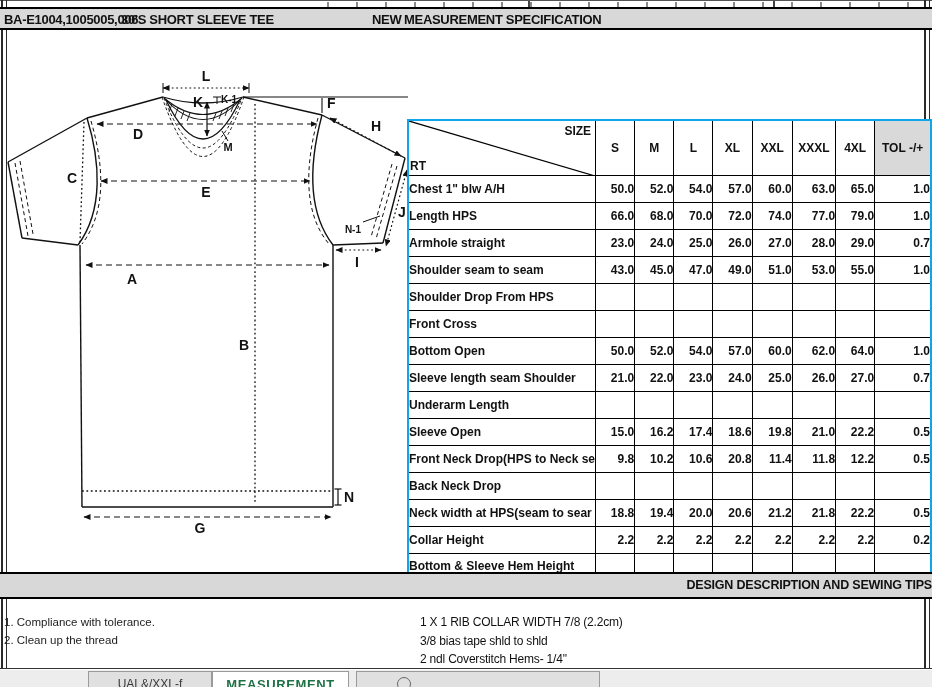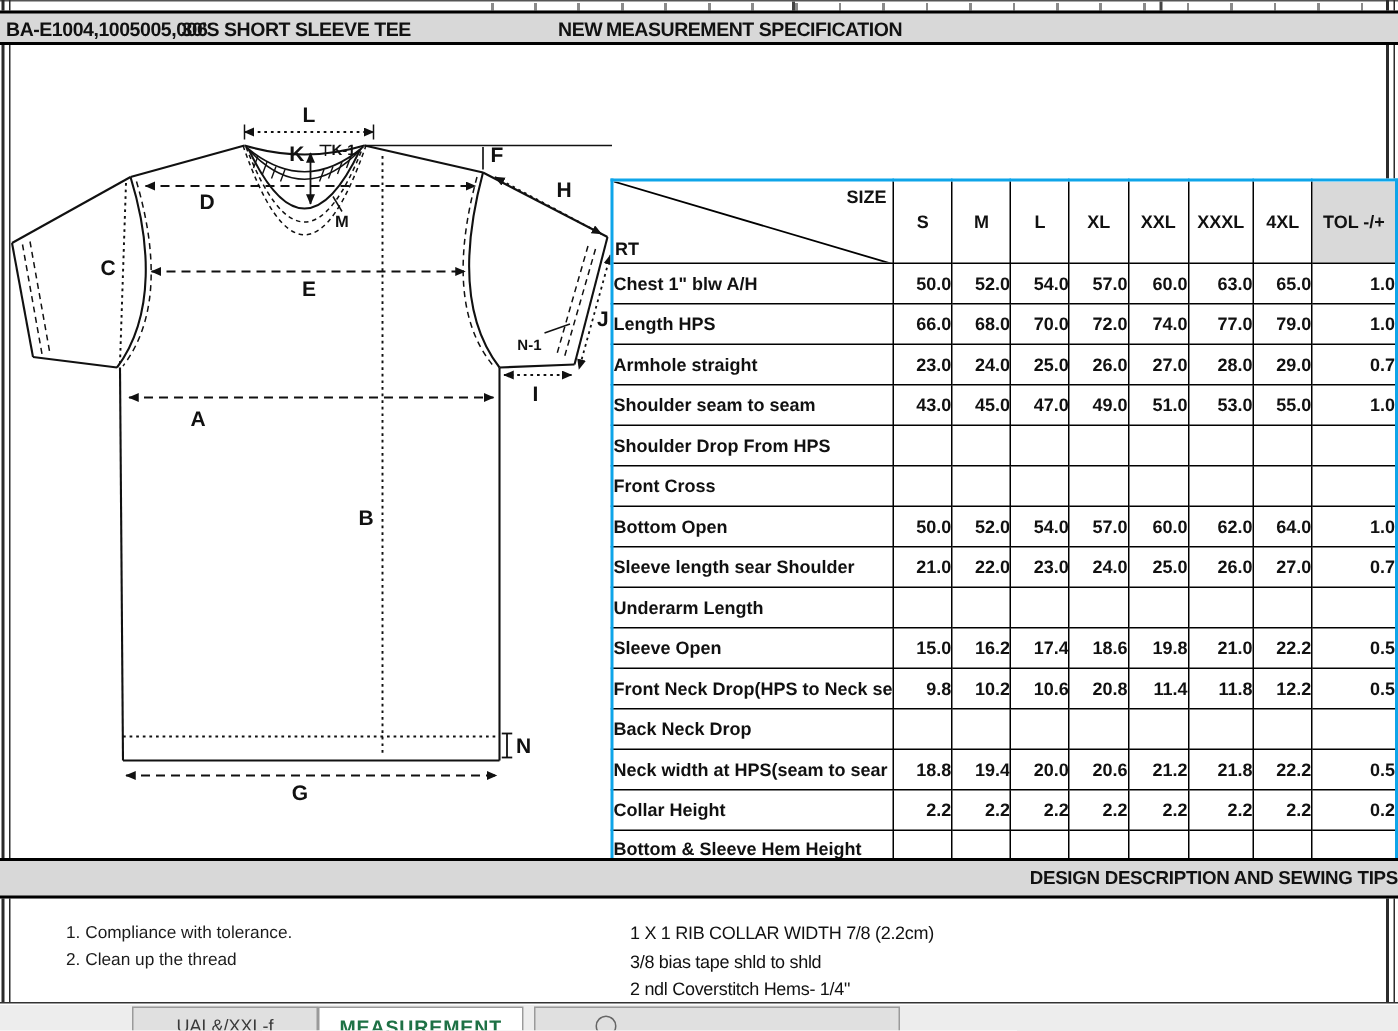--- a/index.html
+++ b/index.html
@@ -30,21 +30,21 @@
   td.val{text-align:right;padding-right:9px;}
   td.tol{width:57px;padding-right:19px;}
   th.corner{position:relative;width:186px;}
   th.corner .size-lab{position:absolute;top:3px;right:4px;font-size:12px;font-weight:600;}
   th.corner .part-lab{position:absolute;bottom:2px;left:1px;font-size:12px;font-weight:700;}
   th.tolh{background:#d9d9d9;width:57px;font-size:12px;}
   
   .design-bar{position:absolute;left:0;top:572px;width:932px;height:27px;background:#d8d8d8;
     border-top:2px solid #000;border-bottom:2px solid #000;box-sizing:border-box;
     text-align:right;font-size:12.5px;font-weight:bold;line-height:23px;letter-spacing:-0.2px;}
-  .notes-left{position:absolute;left:4px;top:613px;font-size:11.5px;color:#1c1c1c;line-height:18px;margin-left:40px;}
+  .notes-left{position:absolute;left:4px;top:613px;font-size:11.5px;color:#1c1c1c;line-height:18px;}
   .notes-right{position:absolute;left:420px;top:613px;font-size:12px;font-weight:normal;line-height:18.5px;letter-spacing:-0.2px;}
   .hline-bottom{position:absolute;left:0;top:668px;width:932px;height:0;border-top:1.5px solid #333;}
   
   .tab-bar{position:absolute;left:0;top:670px;width:932px;height:30px;background:#ededed;}
   .sheet-tab{position:absolute;top:1px;height:28px;box-sizing:border-box;border:1px solid #9a9a9a;
     font-size:12px;color:#3a3a3a;text-align:center;padding-top:5px;}
   .sheet-tab.inactive{background:#e0e0e0;}
   .sheet-tab.active{background:#ffffff;font-weight:bold;font-size:13px;letter-spacing:0.6px;}
   .tab-circle{position:absolute;left:40px;top:5px;width:12px;height:12px;border:1.5px solid #666;
     border-radius:50%;background:transparent;}
@@ -274,21 +274,21 @@
           <td class="val">50.0</td>
           <td class="val">52.0</td>
           <td class="val">54.0</td>
           <td class="val">57.0</td>
           <td class="val">60.0</td>
           <td class="val">62.0</td>
           <td class="val">64.0</td>
           <td class="val tol">1.0</td>
         </tr>
         <tr>
-          <td class="lbl">Sleeve length sear Shoulder</td>
+          <td class="lbl">Sleeve length seam Shoulder</td>
           <td class="val">21.0</td>
           <td class="val">22.0</td>
           <td class="val">23.0</td>
           <td class="val">24.0</td>
           <td class="val">25.0</td>
           <td class="val">26.0</td>
           <td class="val">27.0</td>
           <td class="val tol">0.7</td>
         </tr>
         <tr>

